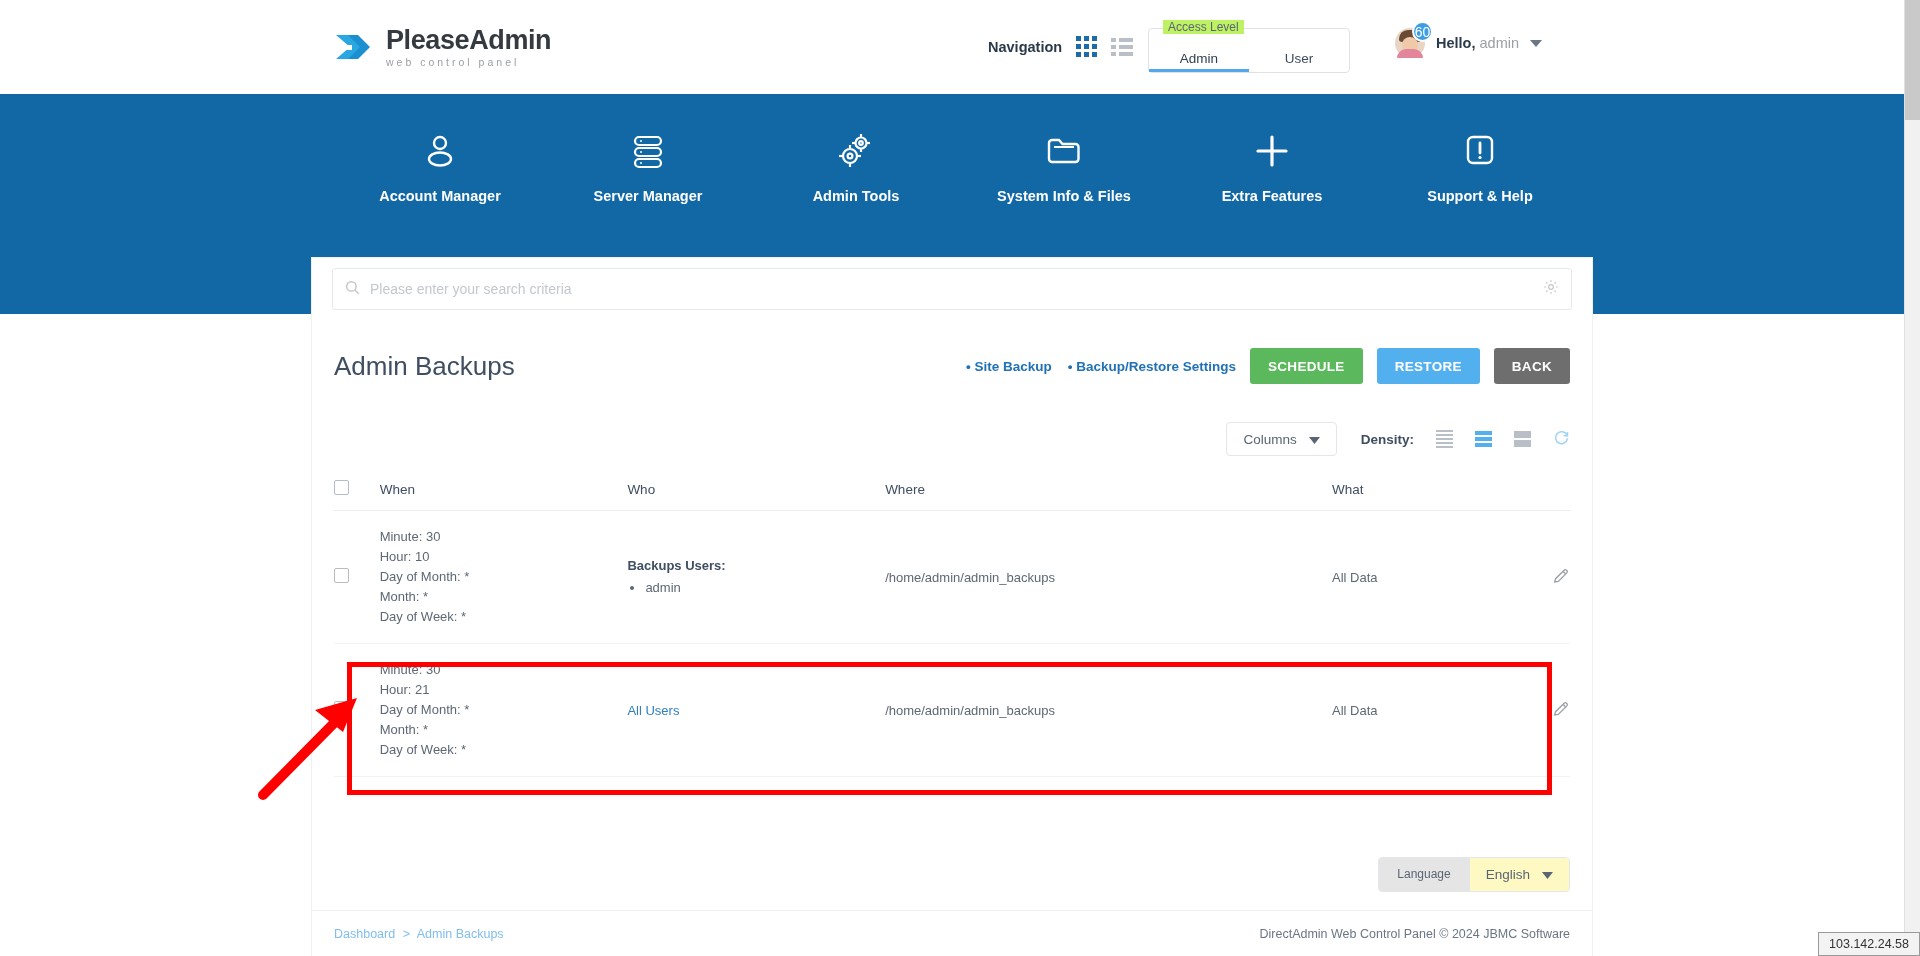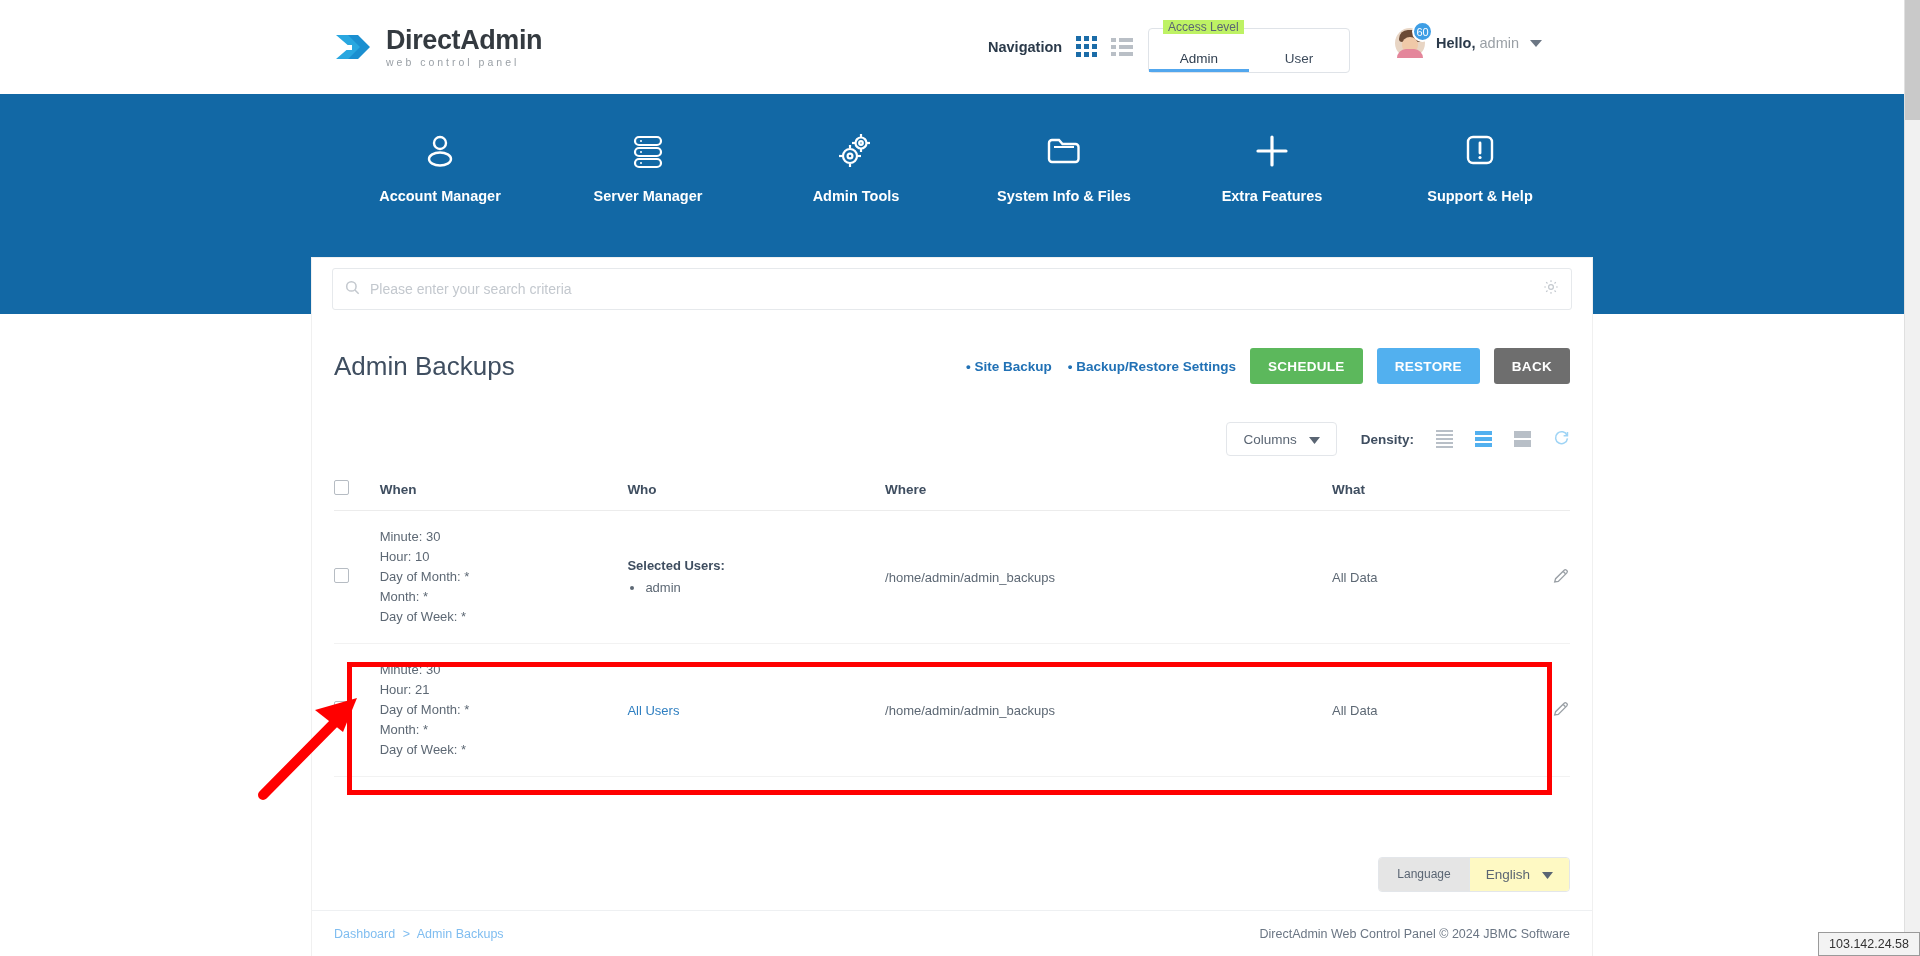--- a/index.html
+++ b/index.html
@@ -56,21 +56,21 @@
   }
 
   .user-area { position: absolute; left: 1395px; top: 28px; display: flex; align-items: center; gap: 11px; }
   .avatar { width: 30px; height: 30px; border-radius: 50%; background: #e8d5c4; position: relative; overflow: visible; }
   .avatar .hair { position: absolute; top: 2px; left: 4px; width: 22px; height: 12px; background: #6b4a35; border-radius: 11px 11px 4px 4px; }
   .avatar .face { position: absolute; top: 9px; left: 7px; width: 16px; height: 15px; background: #f0c9a8; border-radius: 50% 50% 45% 45%; }
   .avatar .shirt { position: absolute; bottom: 0; left: 2px; width: 26px; height: 9px; background: #e4869b; border-radius: 9px 9px 0 0; }
   .avatar-badge {
     position: absolute; top: -7px; right: -8px;
     min-width: 21px; height: 21px; border-radius: 50%;
-    background: #3e9ee5; color: #fff; font-size: 11px;
+    background: #3e9ee5; color: #fff; font-size: 14px;
     display: flex; align-items: center; justify-content: center;
     border: 2px solid #fff;
   }
   .hello { font-size: 14.5px; color: #9aa0a6; }
   .hello b { color: #2b3a4a; }
   .caret-down {
     width: 0; height: 0; border-left: 6px solid transparent;
     border-right: 6px solid transparent; border-top: 7px solid #6b7684;
   }
 
@@ -140,21 +140,21 @@
   .density-label { font-size: 13.5px; font-weight: bold; color: #3f4e60; }
   .density-ico { display: flex; flex-direction: column; gap: 2px; cursor: pointer; }
   .density-ico i { display: block; width: 17px; background: #b8bfc7; }
   .density-ico.d1 i { height: 2px; }
   .density-ico.d2 i { height: 4px; background: #52b0ef; }
   .density-ico.d3 i { height: 7px; }
   .refresh-ico { cursor: pointer; }
 
   table.grid { width: calc(100% - 44px); margin: 14px 22px 0 22px; border-collapse: collapse; }
   table.grid thead th {
-    text-align: left; font-size: 13.5px; color: #3f4e60; font-weight: bold;
+    text-align: left; font-size: 13.5px; color: #3f4e60; font-weight: normal;
     padding: 10px 0 12px 0; border-bottom: 1px solid #ececec;
   }
   table.grid tbody td {
     font-size: 13px; color: #5d6874; padding: 16px 0; vertical-align: middle;
     border-bottom: 1px solid #f2f2f2;
     margin-top: 28px;
   }
   .cbox {
     width: 15px; height: 15px; border: 1px solid #b6bcc3; border-radius: 2px;
     display: inline-block; background: #fff; cursor: pointer;
@@ -223,21 +223,21 @@
 
   <div class="logo-wrap">
     <div class="logo-mark">
       <svg width="44" height="44" viewBox="0 0 44 44">
         <polygon points="6,10 20,10 34,22 20,34 6,34 20,22" fill="#29a7e0"></polygon>
         <polygon points="18,10 28,10 40,22 28,34 18,34 30,22" fill="#1b8fd0"></polygon>
         <polygon points="6,20 22,20 22,25 6,25" fill="#ffffff"></polygon>
       </svg>
     </div>
     <div class="logo-text-block">
-      <div class="logo-title"><span>Direct</span><span class="da-light">Admin</span></div>
+      <div class="logo-title"><span>Please</span><span class="da-light">Admin</span></div>
       <div class="logo-sub">web control panel</div>
     </div>
   </div>
 
   <div class="nav-toggle">
     <div class="nav-toggle-label">Navigation</div>
     <div class="grid-icon">
       <i></i>
         <i></i>
         <i></i>
@@ -454,21 +454,21 @@
           <span class="cbox"></span>
         </td>
         <td class="col-when">
           <div class="when-line">Minute: 30</div>
           <div class="when-line">Hour: 10</div>
           <div class="when-line">Day of Month: *</div>
           <div class="when-line">Month: *</div>
           <div class="when-line">Day of Week: *</div>
         </td>
         <td class="col-who">
-          <div class="who-title">Selected Users:</div>
+          <div class="who-title">Backups Users:</div>
           <ul class="who-list">
             <li>admin</li>
           </ul>
         </td>
         <td class="col-where">/home/admin/admin_backups</td>
         <td class="col-what">All Data</td>
         <td class="col-act">
           <span class="pencil">
             <svg width="18" height="18" viewBox="0 0 20 20" fill="none" stroke="#9aa0a6" stroke-width="1.5">
               <path d="M3 16.5l1-3.5L13.5 3.5a1.8 1.8 0 0 1 2.5 0l.5.5a1.8 1.8 0 0 1 0 2.5L7 16l-4 .5z"></path>

